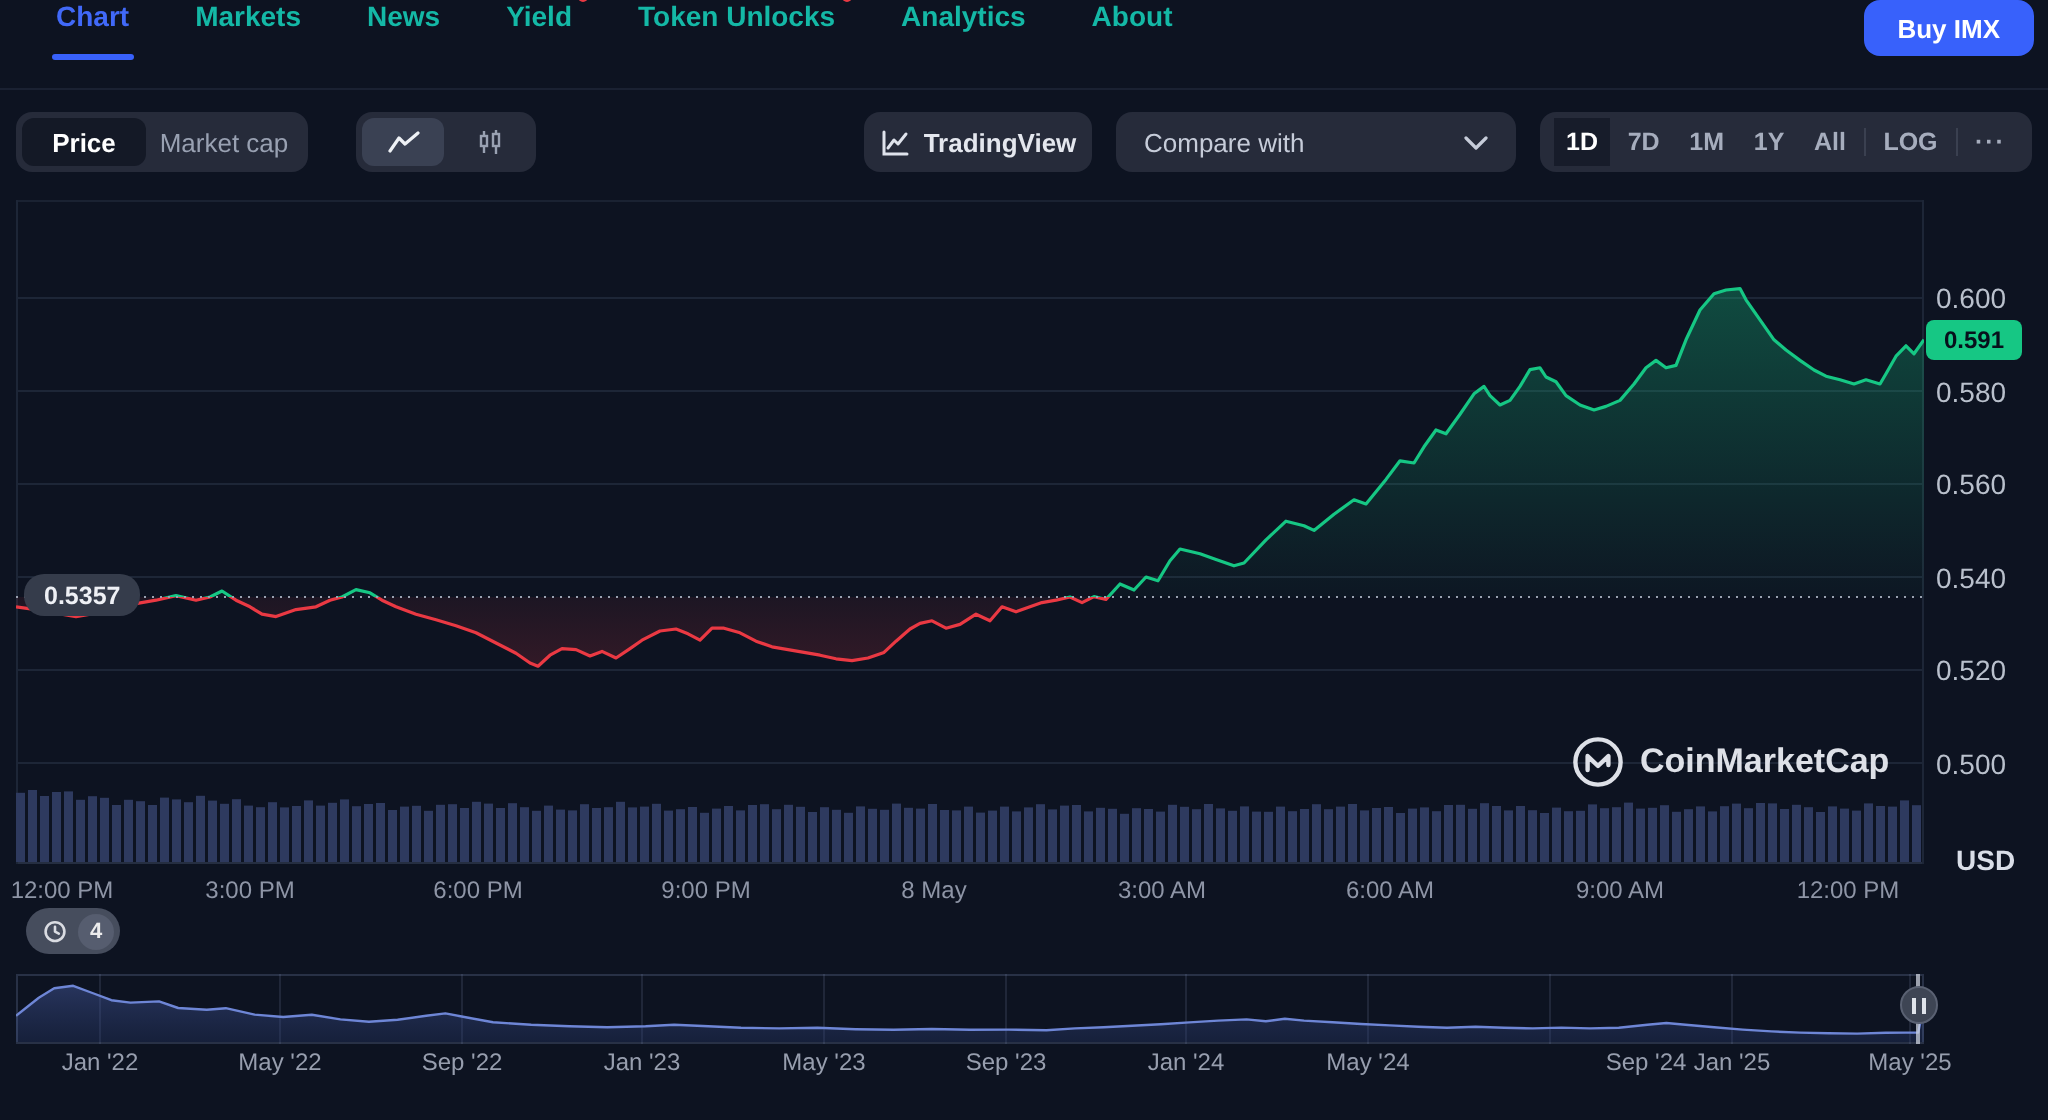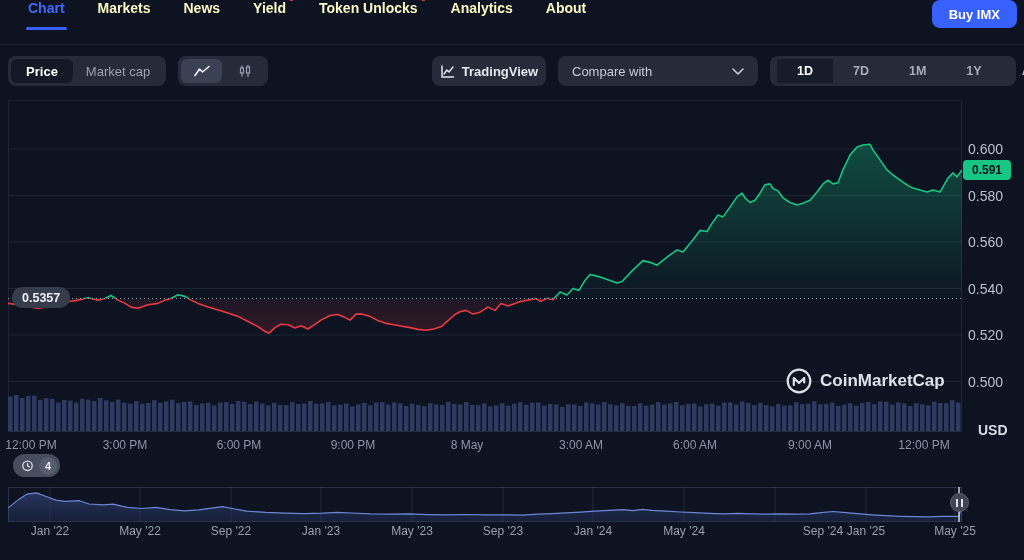--- a/index.html
+++ b/index.html
@@ -3,47 +3,47 @@
 <meta charset="utf-8">
 <style>
   html,body{margin:0;padding:0}
   body{width:1024px;height:560px;background:#0d1321;font-family:"Liberation Sans",sans-serif;overflow:hidden}
   #app{position:relative;width:1024px;height:560px}
 
   
   header{position:absolute;left:0;top:0;width:1024px;height:45px;display:flex;align-items:flex-start;
          padding-left:28px;box-sizing:border-box;border-bottom:1px solid #1a2132;background:#0d1321;z-index:5}
   #tabs{display:flex;gap:33px;align-items:center}
-  .tab{position:relative;font-size:14px;font-weight:600;color:#fef9c3;cursor:pointer}
+  .tab{position:relative;font-size:14px;font-weight:600;color:#14b8a6;cursor:pointer}
   .tab.active{color:#4169f8}
   .tab.active::after{content:"";position:absolute;left:-2px;right:-2px;bottom:-14px;height:3px;border-radius:2px;background:#3861fb}
   .tab .dot{position:absolute;top:-4px;right:-8px;width:5px;height:5px;border-radius:50%;background:#ea3943}
   #buy{margin-left:auto;margin-right:7px;height:28px;padding:0 17px;border:none;border-radius:8px;
        background:#3861fb;color:#ffffff;font-size:13px;font-weight:700;font-family:inherit;cursor:pointer}
 
   
   .toolbar{position:absolute;top:56px;left:0;width:1024px;height:30px;z-index:5}
   .seg{position:absolute;height:30px;background:#262b3a;border-radius:8px;display:flex;align-items:center;
        padding:3px;box-sizing:border-box}
   .chip{border:none;background:transparent;font-family:inherit;height:24px;border-radius:6px;font-size:13px;
         cursor:pointer;color:#99a1b2;font-weight:500}
   .chip.active{background:#141926;color:#fff;font-weight:700}
-  #metricSeg{left:8px;width:158px}
+  #metricSeg{left:8px;width:146px}
   #metricSeg .chip:first-child{width:62px}
   #metricSeg .chip:last-child{flex:1}
   #typeSeg{left:178px;width:90px;justify-content:space-between}
   #typeSeg .chip{width:41px;display:flex;align-items:center;justify-content:center}
   #typeSeg .chip.active{background:#3a4153}
   .btn{position:absolute;height:30px;background:#262b3a;border:none;border-radius:8px;font-family:inherit;
        cursor:pointer;display:flex;align-items:center;box-sizing:border-box}
   #tvBtn{left:432px;width:114px;gap:7px;justify-content:center;color:#e4e7ee;font-size:13px;font-weight:700}
   #compareBtn{left:558px;width:200px;justify-content:space-between;padding:0 14px;color:#c6ccd9;font-size:13px;font-weight:500}
   #rangeSeg{left:770px;width:246px;justify-content:space-between;padding:3px 7px}
   .rbtn{border:none;background:transparent;font-family:inherit;color:#a6adbd;font-size:12.5px;font-weight:700;
-        height:24px;padding:0 20px;border-radius:0;cursor:pointer}
+        height:24px;padding:0 6px;border-radius:0;cursor:pointer}
   .rbtn.active{background:#171c2a;color:#fff}
   .vdiv{width:1px;height:14px;background:#3a4050}
   .more{letter-spacing:1px}
 
   
   #mainChart{position:absolute;left:8px;top:100px;cursor:crosshair}
   #yAxis{position:absolute;left:962px;top:100px;width:62px;height:340px;cursor:ns-resize}
   .ylab{position:absolute;left:6px;font-size:14px;color:#b9c0cc;font-weight:500;line-height:16px}
   .ylab.unit{font-weight:700;color:#d9dee8;left:16px}
   .price-badge{position:absolute;left:1px;width:48px;height:20px;background:#16c784;border-radius:4px;

